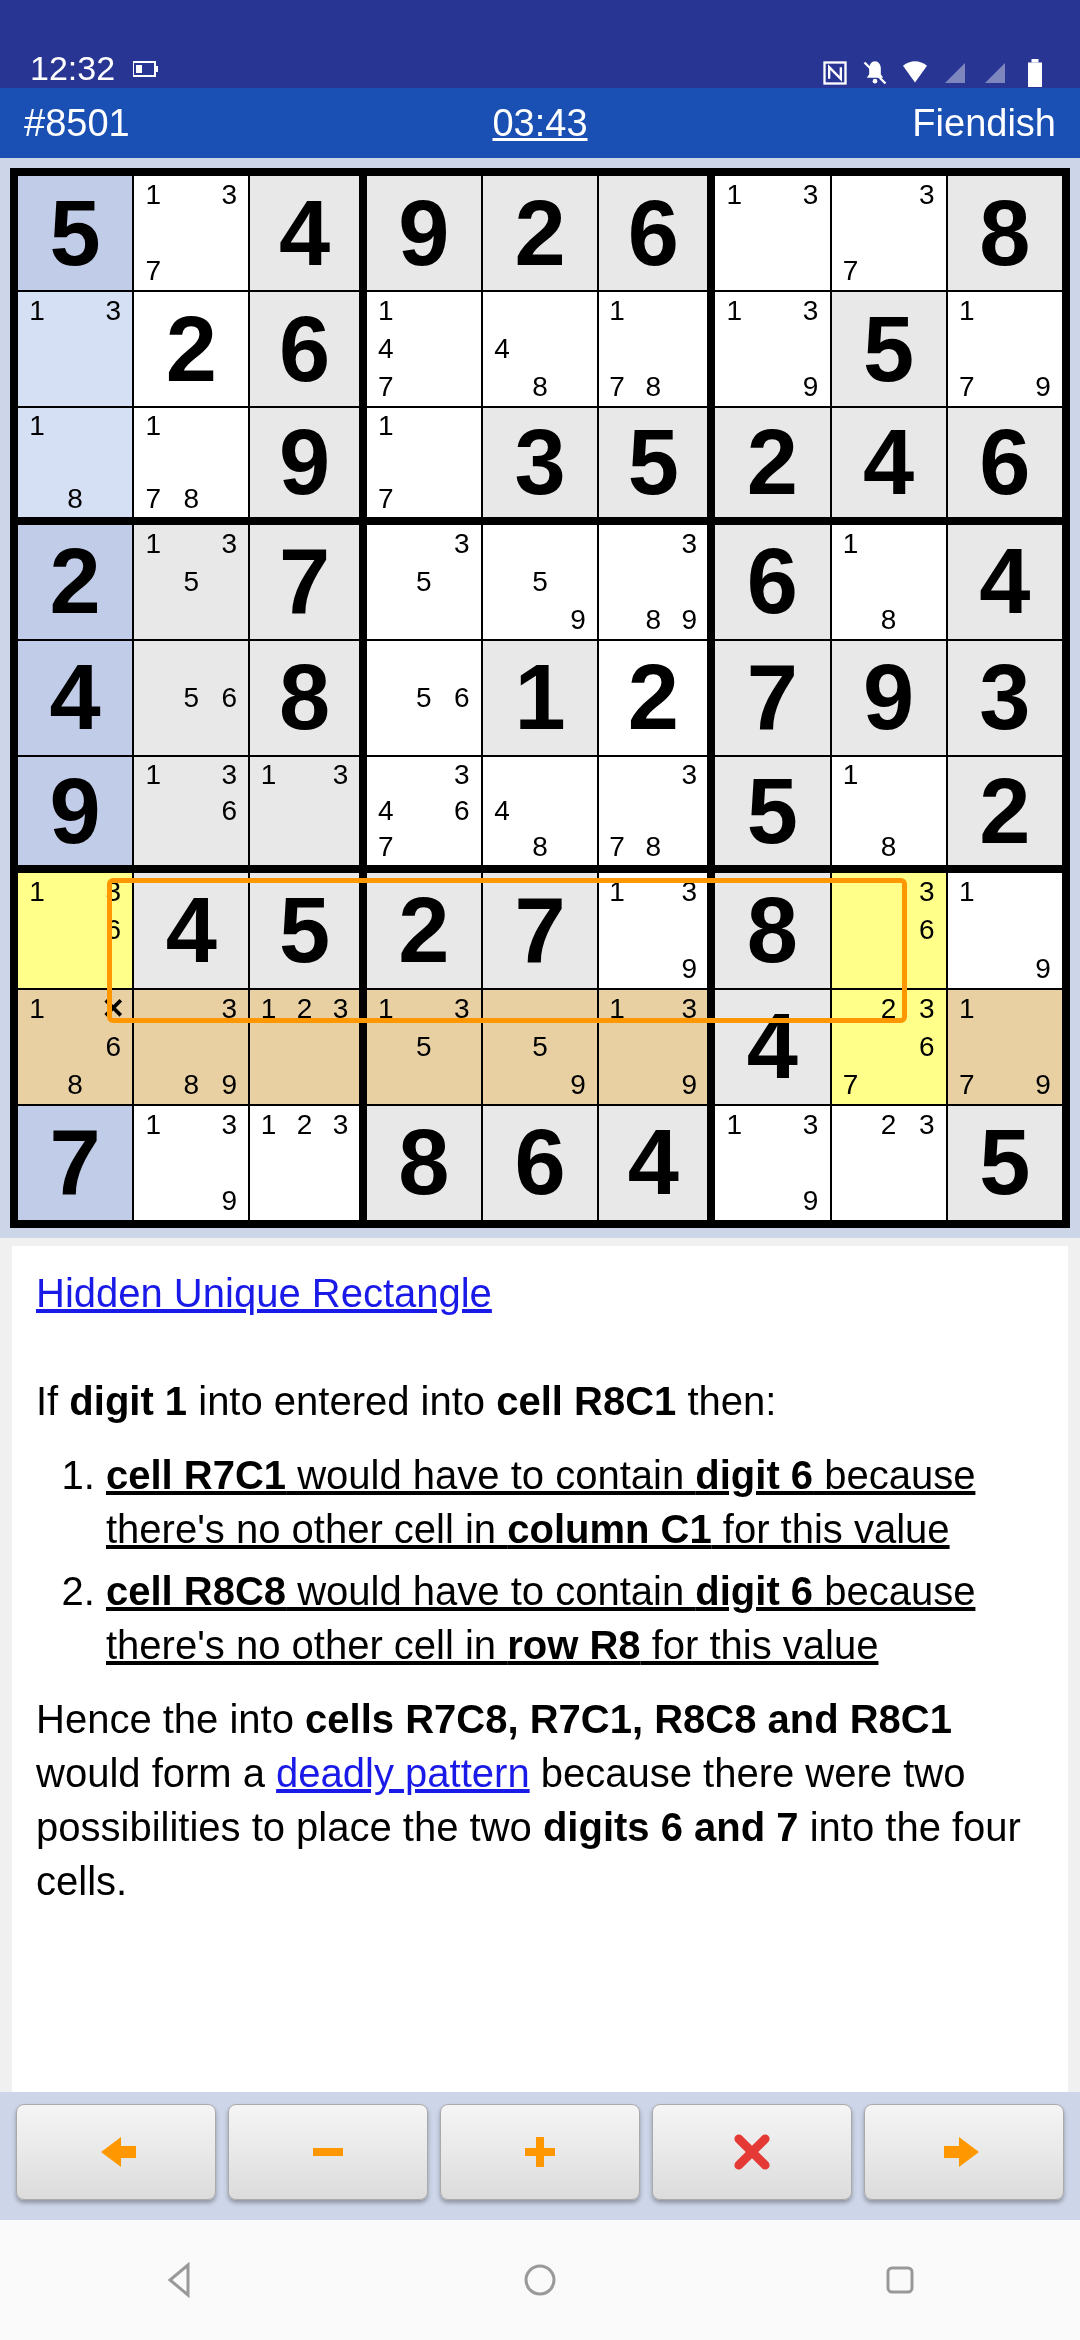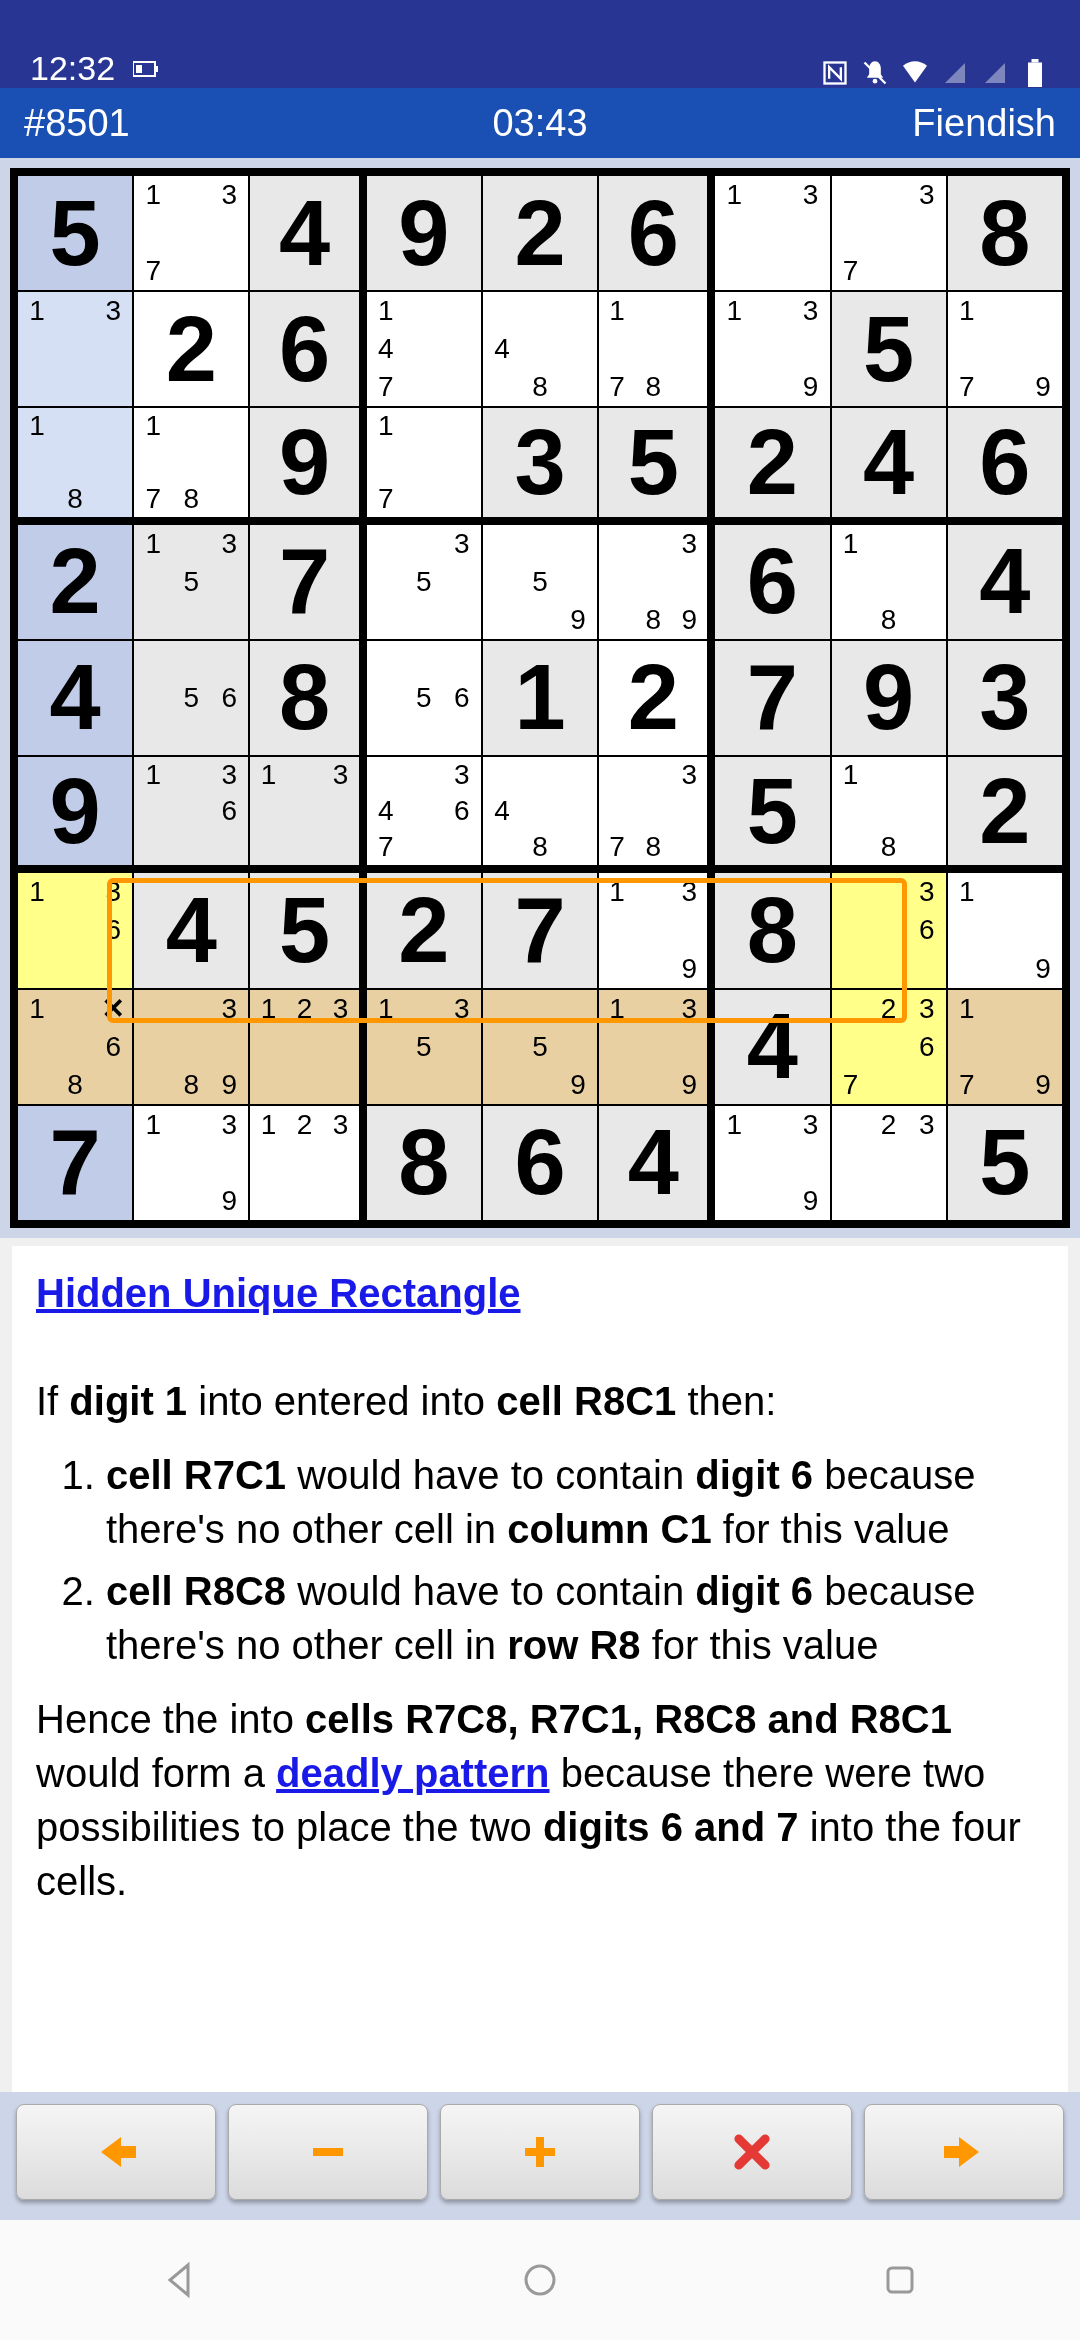--- a/index.html
+++ b/index.html
@@ -25,21 +25,21 @@
   .status-icon { width: 30px; height: 30px; display: inline-flex; align-items: center; justify-content: center; }
   .app-bar {
     height: 70px;
     background: #1a4fb3;
     color: white;
     display: flex;
     align-items: center;
     padding: 0 24px;
     font-size: 38px;
   }
-  .app-bar .center { position: absolute; left: 50%; transform: translateX(-50%); }
+  .app-bar .center { position: absolute; left: 50%; transform: translateX(-50%); text-decoration: underline; }
   .app-bar .right { margin-left: auto; }
   .game-area {
     background: #cdd5e8;
     padding: 10px 10px 10px 10px;
   }
   .sudoku-grid {
     width: 1060px;
     height: 1060px;
     background: black;
     display: grid;
@@ -97,23 +97,23 @@
   }
   .explanation {
     background: white;
     margin: 8px 12px 0 12px;
     padding: 20px 24px;
     font-size: 40px;
     line-height: 1.35;
     flex: 1;
     overflow: hidden;
   }
-  .explanation a { color: #1a1ae8; text-decoration: underline; font-weight: bold; }
+  .explanation a { color: #1a1ae8; text-decoration: underline; }
   .explanation ol { margin: 20px 0 20px 70px; }
-  .explanation li { margin-bottom: 8px; }
+  .explanation li { margin-bottom: 8px; text-decoration: underline; }
   .action-bar {
     background: #cdd5e8;
     padding: 12px 16px 20px 16px;
     display: flex;
     gap: 12px;
   }
   .action-btn {
     flex: 1;
     height: 96px;
     background: linear-gradient(#f5f5f5, #dcdcdc);

